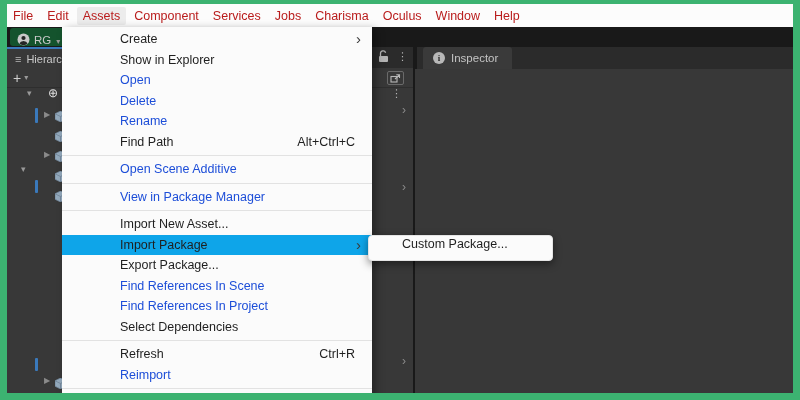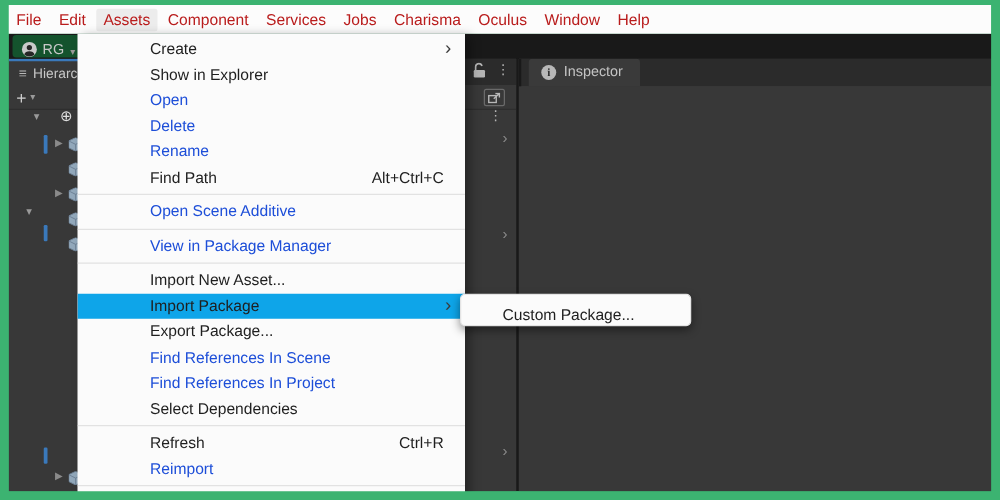--- a/index.html
+++ b/index.html
@@ -68,21 +68,21 @@
   .mi.disabled { color:#1d4ed8; }
   .mi-label { flex:1; white-space:nowrap; }
   .mi-shortcut { margin-left:auto; white-space:nowrap; }
   .mi-arrow { position:absolute; right:11px; top:50%; transform:translateY(-53%); font-size:15px; color:#3a3a3a; }
   .msep { height:1px; background:#e2e2e2; margin:3px 0; }
 
   
   .submenu { position:absolute; left:368px; top:235px; width:185px; z-index:45; background:#fbfbfb;
              border:1px solid #e4e4e4; border-radius:4px; box-shadow:0 3px 8px rgba(0,0,0,0.45);
              font-size:12.5px; color:#1f1f1f; padding:1px 0; }
-  .smi { height:22px; display:flex; align-items:flex-end; padding:0 12px 0 33px; white-space:nowrap; }
+  .smi { height:22px; display:flex; align-items:flex-start; padding:0 12px 0 33px; white-space:nowrap; }
 </style>
 </head>
 <body>
 
 <div class="menubar" id="menubar">
     <div class="mb-item">File</div>
     <div class="mb-item">Edit</div>
     <div class="mb-item active">Assets</div>
     <div class="mb-item">Component</div>
     <div class="mb-item">Services</div>

